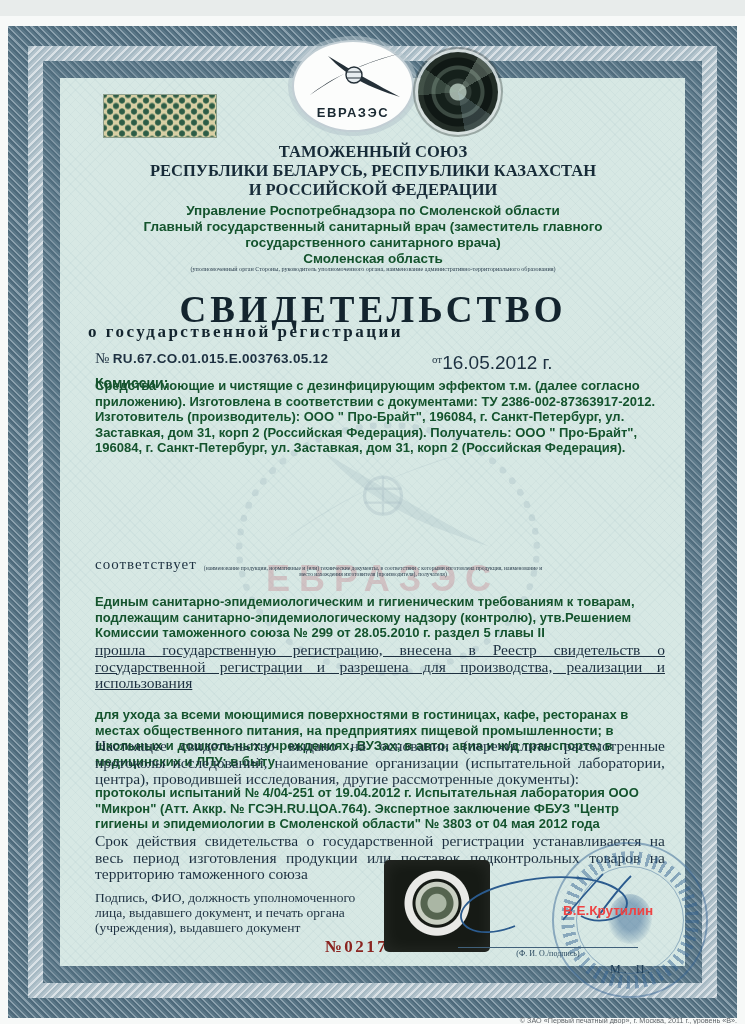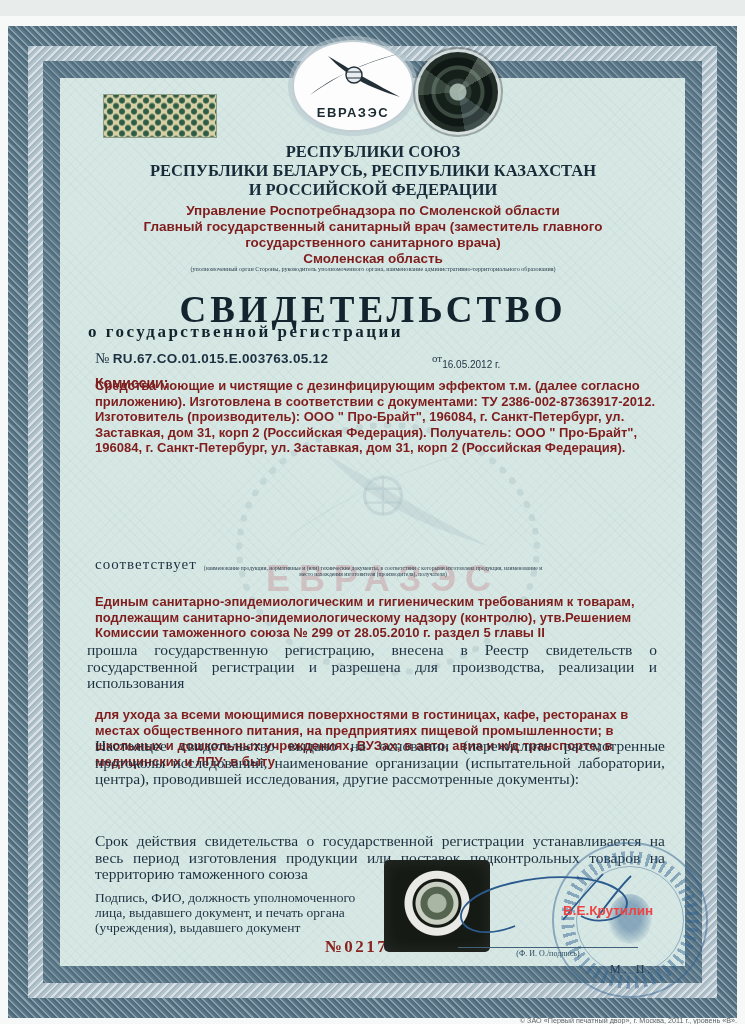--- a/index.html
+++ b/index.html
@@ -16,21 +16,21 @@
       border-image:repeating-linear-gradient(-45deg,#a7bac4 0 2px,#d9e1e6 2px 4px,#b4c4cd 4px 6px) 15;}
   .f3{position:absolute;inset:45px 43px 57px 43px;border:17px solid transparent;
       border-image:repeating-linear-gradient(45deg,#516d7e 0 2px,#7e95a3 2px 3.5px,#5d7a8a 3.5px 5.5px) 17;}
   .sheet{position:absolute;inset:62px 60px 74px 60px;background-color:#d7e8e4;
       background-image:
         repeating-linear-gradient(45deg,rgba(140,175,185,.10) 0 1px,transparent 1px 7px),
         repeating-linear-gradient(-45deg,rgba(140,175,185,.08) 0 1px,transparent 1px 7px);}
   
   .abs{position:absolute;z-index:2;}
   .ser{font-family:"Liberation Serif",serif;color:#1d3040;}
-  .san{font-family:"Liberation Sans",sans-serif;color:#7f1d1d;}
+  .san{font-family:"Liberation Sans",sans-serif;color:#14532d;}
   .just{text-align:justify;}
   
   .green-block{left:103px;top:78px;width:112px;height:42px;z-index:3;
     background-color:#d8cfa4;border:1px solid #8fa08f;
     background-image:
       radial-gradient(circle,#2e5c46 2px,#527a5e 2.8px,rgba(216,207,164,0) 3.6px),
       radial-gradient(circle,#2e5c46 2px,#527a5e 2.8px,rgba(216,207,164,0) 3.6px);
     background-size:12px 11px;background-position:0 0,6px 5.5px;}
   .logo-oval{left:292px;top:24px;width:122px;height:92px;z-index:4;
     background:#fcfdfc;border:2px solid #c2ced4;border-radius:50%;
@@ -58,30 +58,30 @@
   .title-main{left:88px;top:272px;width:570px;text-align:center;font-weight:bold;
     font-size:37px;letter-spacing:4px;color:#13242e;}
   .title-sub{left:88px;top:306px;width:570px;font-weight:bold;
     font-size:17px;letter-spacing:2.5px;color:#13242e;}
   
   .num-row{left:95px;top:334px;width:570px;font-size:14px;}
   .num-label{font-family:"Liberation Serif",serif;font-size:15px;}
   .num-val{font-family:"Liberation Sans",sans-serif;font-weight:bold;font-size:13.5px;letter-spacing:.3px;}
   .date-wrap{position:absolute;left:337px;top:2px;}
   .date-label{font-family:"Liberation Serif",serif;font-size:11px;vertical-align:6px;}
-  .date-val{font-family:"Liberation Sans",sans-serif;font-size:10px;}
+  .date-val{font-family:"Liberation Sans",sans-serif;font-size:19px;}
   
   .p-sans{font-size:13px;line-height:15.5px;font-weight:bold;}
   .p-ser{font-size:15.5px;line-height:16.5px;}
   .product-label{left:95px;top:360px;width:300px;font-size:14px;}
   .product-text{left:95px;top:362px;width:570px;}
   .product-cap{left:88px;top:549px;width:570px;transform:scale(.62);transform-origin:center top;}
   .conforms-label{left:95px;top:540px;width:300px;font-size:15px;letter-spacing:1px;}
   .conforms-text{left:95px;top:578px;width:572px;}
-  .registration-text{left:87px;top:626px;width:570px;}
+  .registration-text{left:95px;top:626px;width:570px;text-decoration:underline;}
   .usage-text{left:95px;top:691px;width:572px;}
   .basis-text{left:95px;top:722px;width:570px;}
   .protocols-text{left:95px;top:769px;width:572px;}
   .validity-text{left:95px;top:817px;width:570px;}
   .sign-cap{left:95px;top:874px;width:278px;font-size:13.5px;line-height:15px;}
   
   .watermark{left:218px;top:414px;width:330px;height:190px;z-index:1;pointer-events:none;}
   .wm-ring{position:absolute;left:18px;top:-8px;width:290px;height:240px;border-radius:50%;
     border:7px dotted rgba(150,175,185,.28);}
   .wm-swoosh{position:absolute;left:30px;top:8px;width:270px;height:120px;opacity:.45;}
@@ -138,21 +138,21 @@
       <path d="M24 6 C44 18 64 30 96 47 C64 37 44 27 24 6 Z" fill="#243038"></path>
       <circle cx="50" cy="25" r="8" fill="#e7edf0" stroke="#243038" stroke-width="1.4"></circle>
       <path d="M42 22 H58 M42 28 H58" stroke="#243038" stroke-width="1"></path>
     </svg>
     <span class="logo-text">ЕВРАЗЭС</span>
   </div>
 
   <div class="abs holo-circle"></div>
 
   <div class="abs union ser">
-    <div>РЕСПУБЛИКИ СОЮЗ</div>
+    <div>ТАМОЖЕННЫЙ СОЮЗ</div>
     <div>РЕСПУБЛИКИ БЕЛАРУСЬ, РЕСПУБЛИКИ КАЗАХСТАН</div>
     <div>И РОССИЙСКОЙ ФЕДЕРАЦИИ</div>
   </div>
   <div class="abs authority san">
     <div>Управление Роспотребнадзора по Смоленской области</div>
     <div>Главный государственный санитарный врач (заместитель главного государственного санитарного врача)</div>
     <div>Смоленская область</div>
   </div>
   <div class="abs cap ser authority-cap">(уполномоченный орган Стороны, руководитель уполномоченного органа, наименование административно-территориального образования)</div>
 
@@ -180,20 +180,21 @@
     </svg>
     <div class="wm-text">ЕВРАЗЭС</div>
   </div>
 
   <div class="abs cap ser product-cap">(наименование продукции, нормативные и (или) технические документы, в соответствии с которыми изготовлена продукция, наименование и место нахождения изготовителя (производителя), получателя)</div>
   <div class="abs conforms-label ser">соответствует</div>
   <div class="abs conforms-text san p-sans">Единым санитарно-эпидемиологическим и гигиеническим требованиям к товарам, подлежащим санитарно-эпидемиологическому надзору (контролю), утв.Решением Комиссии таможенного союза № 299 от 28.05.2010 г. раздел 5 главы II</div>
   <div class="abs registration-text ser p-ser just">прошла государственную регистрацию, внесена в Реестр свидетельств о государственной регистрации и разрешена для производства, реализации и использования</div>
   <div class="abs usage-text san p-sans">для ухода за всеми моющимися поверхностями в гостиницах, кафе, ресторанах в местах общественного питания, на предприятиях пищевой промышленности; в школьных и дошкольных учреждениях, ВУЗах; в авто, авиа и ж/д транспорте; в медицинских и ЛПУ; в быту</div>
   <div class="abs basis-text ser p-ser just">Настоящее свидетельство выдано на основании (перечислить рассмотренные протоколы исследований, наименование организации (испытательной лаборатории, центра), проводившей исследования, другие рассмотренные документы):</div>
+  <div class="abs protocols-text san p-sans">протоколы испытаний № 4/04-251 от 19.04.2012 г. Испытательная лаборатория ООО "Микрон" (Атт. Аккр. № ГСЭН.RU.ЦОА.764). Экспертное заключение ФБУЗ "Центр гигиены и эпидемиологии в Смоленской области" № 3803 от 04 мая 2012 года</div>
   <div class="abs validity-text ser p-ser just">Срок действия свидетельства о государственной регистрации устанавливается на весь период изготовления продукции или поставок подконтрольных товаров на территорию таможенного союза</div>
   <div class="abs sign-cap ser">Подпись, ФИО, должность уполномоченного лица, выдавшего документ, и печать органа (учреждения), выдавшего документ</div>
 
   <div class="abs holo-square"></div>
   <div class="abs stamp">
     <div class="stamp-core"></div>
   </div>
   <svg class="abs sig-svg" viewBox="0 0 225 92" xmlns="http://www.w3.org/2000/svg">
     <path d="M70 64 C30 80 6 62 20 44 C36 24 92 12 134 16 C170 20 188 34 180 48 C173 59 150 62 136 54" fill="none" stroke="#2b5b8e" stroke-width="1.8"></path>
     <path d="M118 58 C131 42 143 28 158 12" fill="none" stroke="#2b5b8e" stroke-width="1.8"></path>

